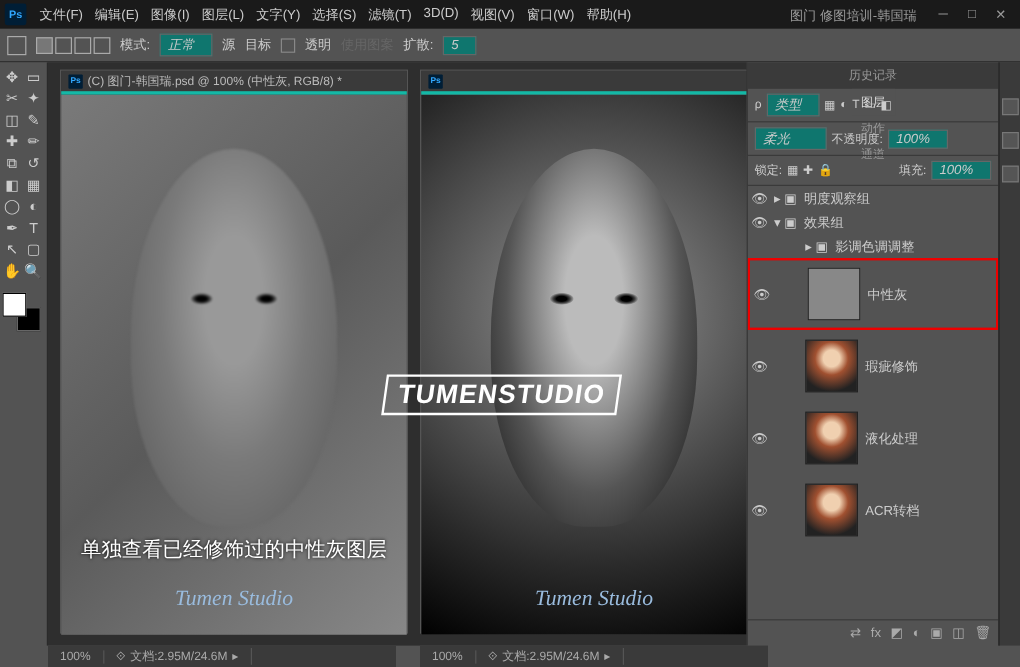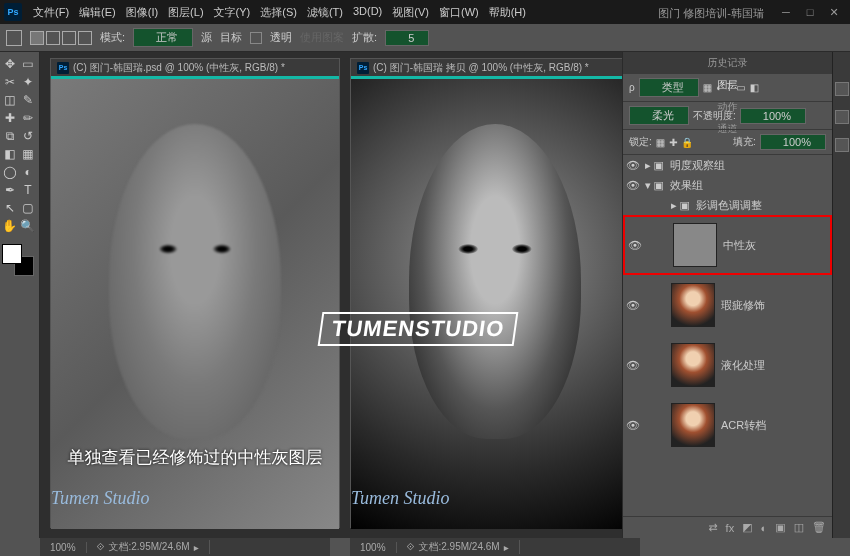--- a/index.html
+++ b/index.html
@@ -6,41 +6,41 @@
 body { width: 850px; height: 556px; background: #535353; overflow: hidden; color: #ccc; font-size: 11px; position: relative; }
 .titlebar { height: 24px; background: #1a1a1a; display: flex; align-items: center; justify-content: space-between; padding: 0 4px; }
 .ps-logo { width: 18px; height: 18px; background: #001e36; color: #31a8ff; font-size: 9px; font-weight: bold; display: flex; align-items: center; justify-content: center; border-radius: 2px; margin-right: 6px; }
 .menus { display: flex; }
 .menu-item { padding: 0 5px; color: #ccc; font-size: 11px; cursor: default; }
 .title-right { color: #999; font-size: 11px; display: flex; align-items: flex-end; gap: 10px; }
 .win-ctrls { display: flex; }
 .win-btn { width: 24px; height: 18px; display: flex; align-items: center; justify-content: center; color: #999; }
 .optbar { height: 28px; background: #535353; border-bottom: 1px solid #2a2a2a; display: flex; align-items: center; padding: 0 6px; gap: 8px; font-size: 11px; color: #ccc; }
 .opt-icon { width: 16px; height: 16px; border: 1px solid #aaa; display: inline-block; }
-.dropdown { background: #14532d; border: 1px solid #666; padding: 1px 14px 1px 22px; font-size: 11px; color: #ccc; }
+.dropdown { background: #0f766e; border: 1px solid #666; padding: 1px 14px 1px 6px; font-size: 11px; color: #ccc; font-style: italic; }
 .checkbox { width: 12px; height: 12px; border: 1px solid #888; display: inline-block; }
 .content { display: flex; height: calc(100% - 52px - 18px); }
 .toolbar { width: 40px; background: #535353; border-right: 1px solid #2a2a2a; display: flex; flex-direction: column; padding: 4px 2px; gap: 2px; }
 .tool-row { display: flex; gap: 2px; }
 .tool { width: 16px; height: 16px; display: flex; align-items: center; justify-content: center; color: #ccc; font-size: 12px; }
 .swatches { margin-top: 8px; position: relative; width: 32px; height: 32px; }
 .fg-swatch { position: absolute; width: 20px; height: 20px; background: #fff; border: 1px solid #000; z-index: 2; }
 .bg-swatch { position: absolute; right: 0; bottom: 0; width: 20px; height: 20px; background: #000; border: 1px solid #666; }
 .workspace { flex: 1; background: #2e2e2e; position: relative; overflow: hidden; }
 .doc { position: absolute; border: 1px solid #555; background: #333; }
 .doc-header { height: 20px; background: #3a3a3a; border-bottom: 3px solid #14b8a6; display: flex; align-items: center; padding: 0 6px; font-size: 10px; color: #bbb; }
 .doc-header .ico { width: 12px; height: 12px; background: #001e36; color: #31a8ff; font-size: 7px; font-weight: bold; display: flex; align-items: center; justify-content: center; margin-right: 4px; border-radius: 1px; }
 .doc-body { background: #555; position: relative; overflow: hidden; }
 .canvas { position: absolute; inset: 0; background: linear-gradient(135deg, #7a7a7a, #5a5a5a, #888); }
 .canvas2 { position: absolute; inset: 0; background: radial-gradient(circle at 50% 40%, #888 10%, #2a2a2a 70%, #000 100%); }
 .face { position: absolute; width: 60%; height: 70%; left: 20%; top: 10%; background: radial-gradient(ellipse at 50% 40%, #999 20%, #7a7a7a 50%, #666 80%); border-radius: 50% 50% 45% 45%; filter: blur(1px); }
 .eyes { position: absolute; width: 100%; top: 38%; display: flex; justify-content: center; gap: 20%; }
 .eye { width: 20px; height: 10px; background: radial-gradient(#000 30%, #444 50%, #fff 90%); border-radius: 50%; }
 .caption { position: absolute; bottom: 60px; left: 0; right: 0; text-align: center; color: #fff; font-size: 17px; font-weight: 500; text-shadow: 0 0 3px #000; }
-.studio { position: absolute; bottom: 20px; left: 0; right: 0; text-align: left; color: #9bd; font-family: serif; font-style: italic; font-size: 18px; }
+.studio { position: absolute; bottom: 20px; left: 0; right: 0; text-align: center; color: #9bd; font-family: serif; font-style: italic; font-size: 18px; }
 .watermark { position: absolute; top: 260px; left: 280px; color: #fff; font-size: 22px; font-weight: bold; transform: skewX(-8deg); letter-spacing: 1px; z-index: 50; }
 .watermark .wm-box { border: 2px solid #fff; padding: 2px 10px; display: inline-block; }
 .panels { width: 210px; background: #535353; display: flex; flex-direction: column; border-left: 1px solid #2a2a2a; }
 .collapsed-panels { width: 18px; background: #3a3a3a; border-left: 1px solid #222; display: flex; flex-direction: column; padding-top: 30px; gap: 14px; align-items: center; }
 .cp-icon { width: 14px; height: 14px; background: #555; border: 1px solid #777; }
 .panel-tabs { height: 22px; background: #3a3a3a; display: flex; align-items: center; font-size: 10px; flex-direction: column; }
 .panel-tab { padding: 4px 8px; color: #999; }
 .panel-tab.active { background: #535353; color: #ddd; }
 .layer-controls { padding: 4px 6px; font-size: 10px; display: flex; align-items: center; gap: 4px; border-bottom: 1px solid #3a3a3a; flex-wrap: wrap; }
 .layer-list { flex: 1; overflow: hidden; font-size: 11px; }
@@ -172,21 +172,20 @@
             </div>
         </div>
         <div class="caption">单独查看已经修饰过的中性灰图层</div>
         <div class="studio">Tumen Studio</div>
       </div>
     </div>
 
     <div class="doc" style="left:310px;top:6px;width:290px;height:470px">
       <div class="doc-header">
         <div class="ico">Ps</div>
-        <span>(C) 图门-韩国瑞 拷贝 @ 100% (中性灰, RGB/8) *</span>
       </div>
       <div class="doc-body" style="height:450px">
         <div class="canvas2">
           <div class="face" style="filter:none;background:radial-gradient(ellipse at 50% 40%, #bbb 20%, #555 60%, #222 90%)">
               <div class="eyes">
                 <div class="eye"></div>
                 <div class="eye"></div>
               </div>
             </div>
         </div>

